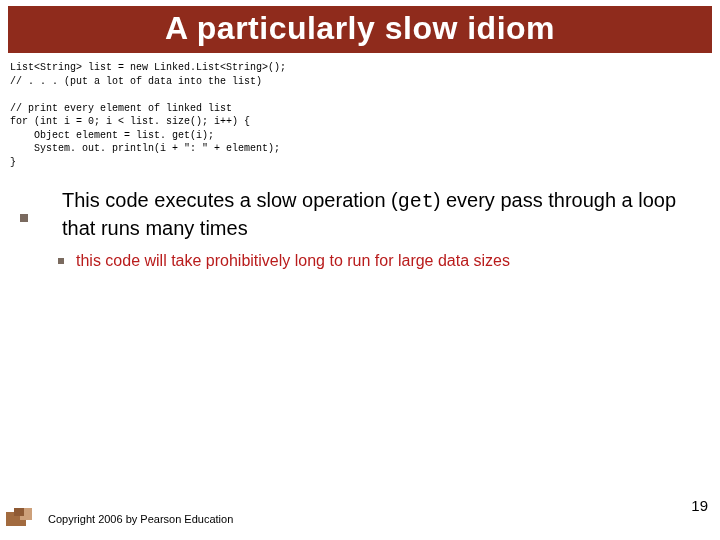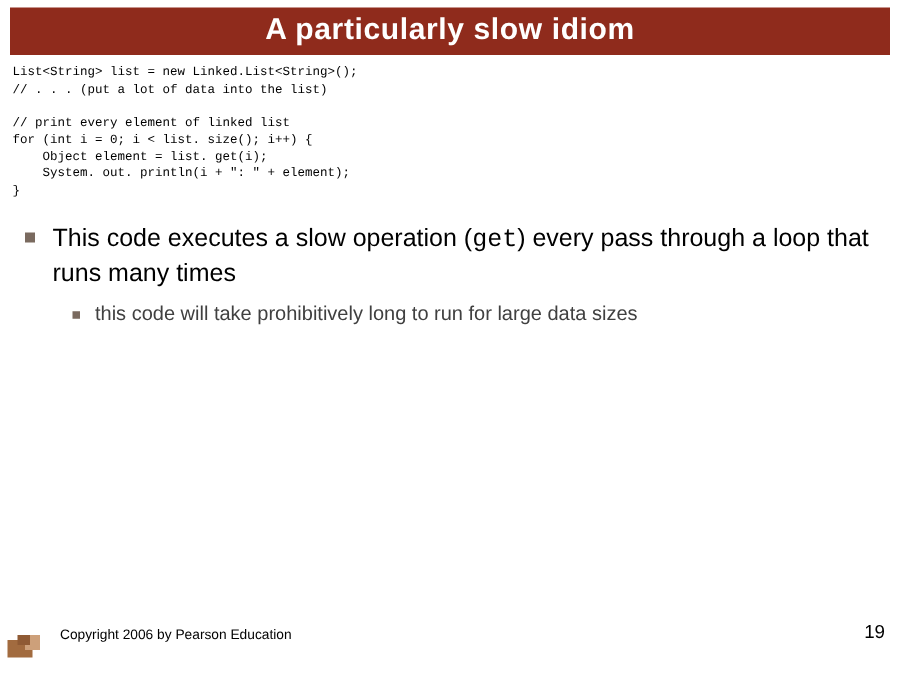--- a/index.html
+++ b/index.html
@@ -11,43 +11,44 @@
     position: relative;
     overflow: hidden;
   }
   .title-bar {
     background: #8f2b1c;
     margin: 6px 8px 0 8px;
     padding: 4px 10px 6px 10px;
   }
   .title-bar h1 {
     color: #ffffff;
-    font-size: 24px;
+    font-size: 32px;
     font-weight: bold;
     text-align: center;
     letter-spacing: 0.5px;
   }
   .content {
     padding: 8px 10px 0 10px;
   }
   .code {
     font-family: "Courier New", Courier, monospace;
     font-size: 10px;
     line-height: 1.35;
     white-space: pre;
     color: #000;
   }
   .points {
     margin-top: 18px;
     padding-left: 10px;
   }
   .point-top {
     display: flex;
-    align-items: flex-start;
+    align-items: center;
     margin-bottom: 10px;
+    gap: 20px;
   }
   .bullet-sq {
     width: 8px;
     height: 8px;
     background: #7a6a5f;
     margin-top: 8px;
     margin-right: 14px;
     flex-shrink: 0;
   }
   .point-text {
@@ -68,21 +69,21 @@
     width: 6px;
     height: 6px;
     background: #7a6a5f;
     margin-top: 7px;
     margin-right: 12px;
     flex-shrink: 0;
   }
   .sub-text {
     font-size: 16px;
     line-height: 1.3;
-    color: #404040;
+    color: #b91c1c;
   }
   .footer {
     position: absolute;
     bottom: 10px;
     left: 0;
     right: 0;
     height: 26px;
   }
   .deco {
     position: absolute;
@@ -90,21 +91,21 @@
     bottom: 4px;
     width: 34px;
     height: 22px;
   }
   .deco .a { position:absolute; left:0; bottom:0; width:20px; height:14px; background:#a26b3f; }
   .deco .b { position:absolute; left:14px; bottom:6px; width:12px; height:12px; background:#cda07a; }
   .deco .c { position:absolute; left:8px; bottom:10px; width:10px; height:8px; background:#8f5a34; }
   .copyright {
     position: absolute;
     left: 48px;
-    bottom: 16px;
+    bottom: 5px;
     font-size: 11px;
     color: #000;
   }
   .page-num {
     position: absolute;
     right: 12px;
     bottom: 16px;
     font-size: 15px;
     color: #000;
   }

